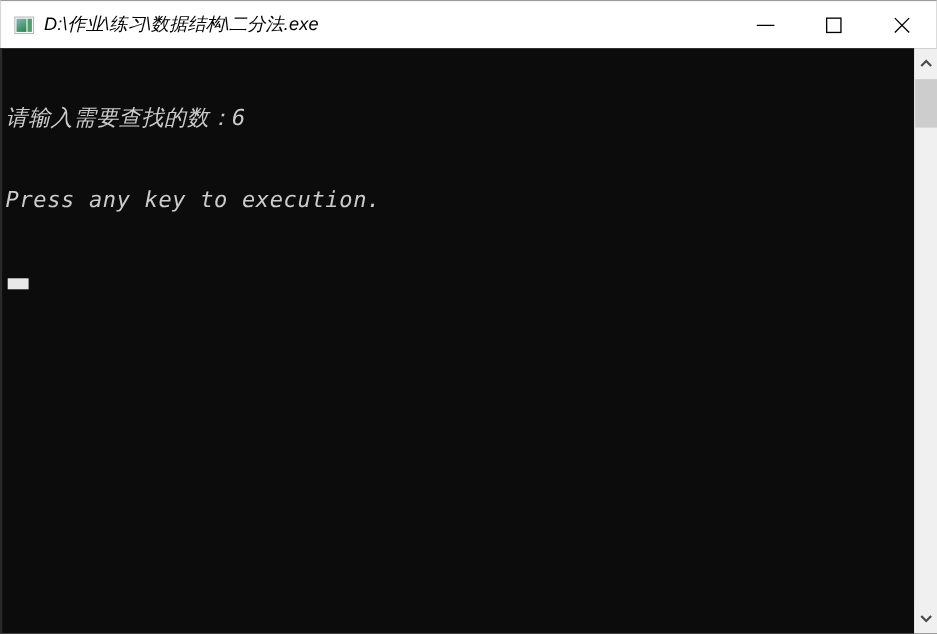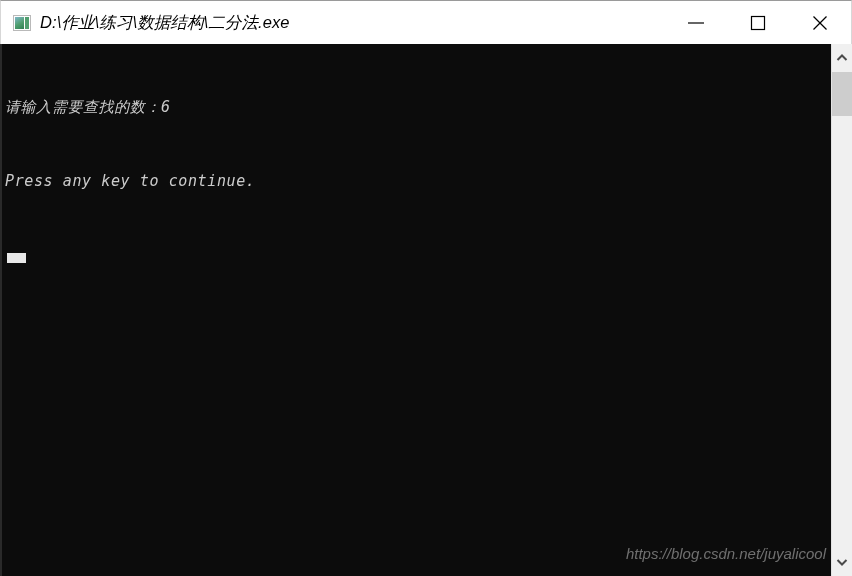--- a/index.html
+++ b/index.html
@@ -110,21 +110,21 @@
     box-sizing: border-box;
     border-left: 2px solid #2a2a2a;
     overflow: hidden;
   }
   .console-text {
     position: absolute;
     left: 3px;
     top: 2px;
     width: 820px;
     font-family: "DejaVu Sans Mono", "Liberation Mono", monospace;
-    font-size: 15px;
+    font-size: 20px;
     line-height: 24.5px;
     color: #cccccc;
     white-space: pre;
     letter-spacing: 0.6px;
   }
   .console-line { height: 24.5px; }
   .cursor-line { height: 24.5px; position: relative; }
   .cursor-block {
     position: absolute;
     left: 2px;
@@ -209,27 +209,26 @@
           <line x1="4.5" y1="4.5" x2="17.5" y2="17.5" stroke="#000000" stroke-width="1.2"></line>
           <line x1="17.5" y1="4.5" x2="4.5" y2="17.5" stroke="#000000" stroke-width="1.2"></line>
         </svg>
       </div>
     </div>
   </div>
 
   <div class="console">
     <div class="console-text">
       <div class="console-line">请输入需要查找的数：6</div>
-      <div class="console-line">Press any key to continue.</div>
+      <div class="console-line">Press any key to execution.</div>
       <div class="cursor-line">
         <span class="cursor-block"></span>
       </div>
     </div>
 
-    <div class="watermark">https://blog.csdn.net/juyalicool</div>
   </div>
 
   <div class="scrollbar">
     <div class="sb-btn sb-up">
       <svg width="12" height="10" viewBox="0 0 12 10" aria-hidden="true">
         <polyline points="1.5,7 6,2.5 10.5,7" fill="none" stroke="#4a4a4a" stroke-width="2"></polyline>
       </svg>
     </div>
     <div class="sb-thumb"></div>
     <div class="sb-btn sb-down">

